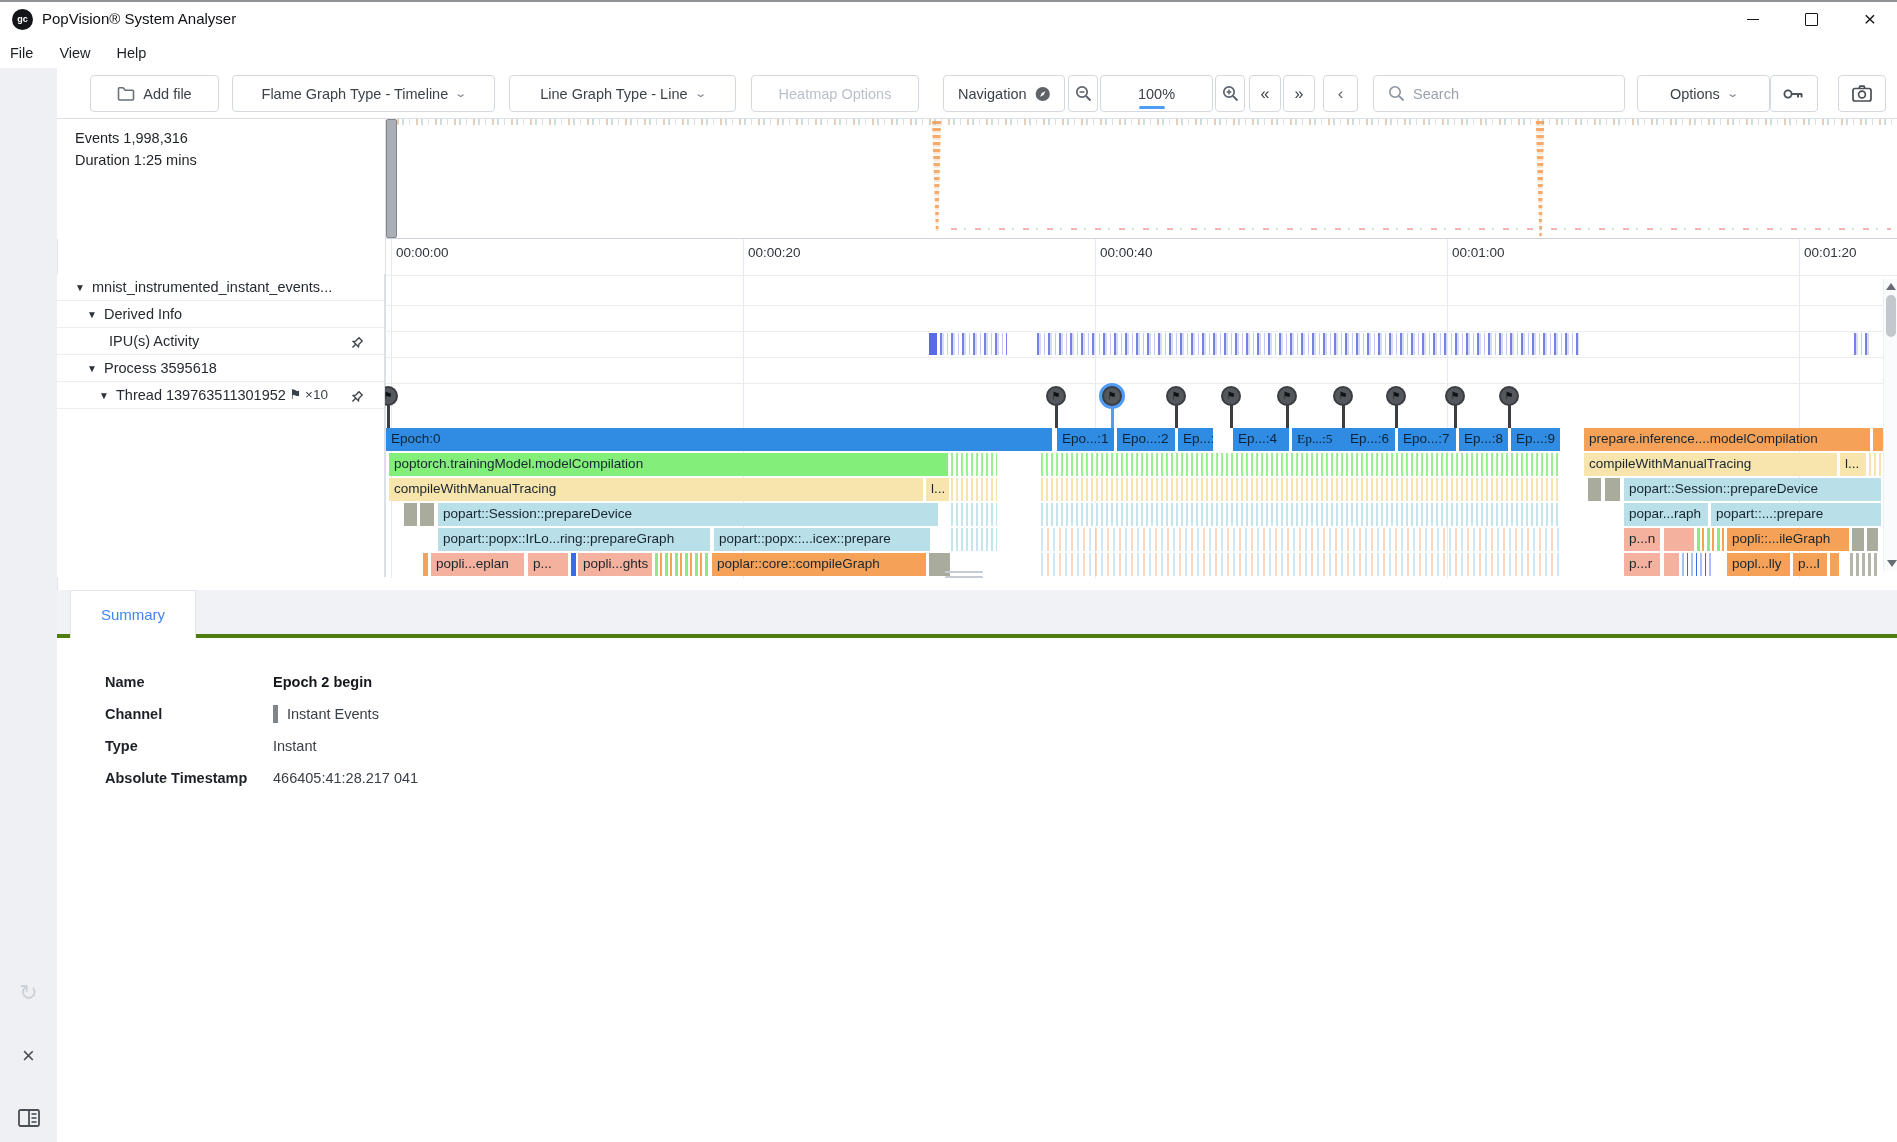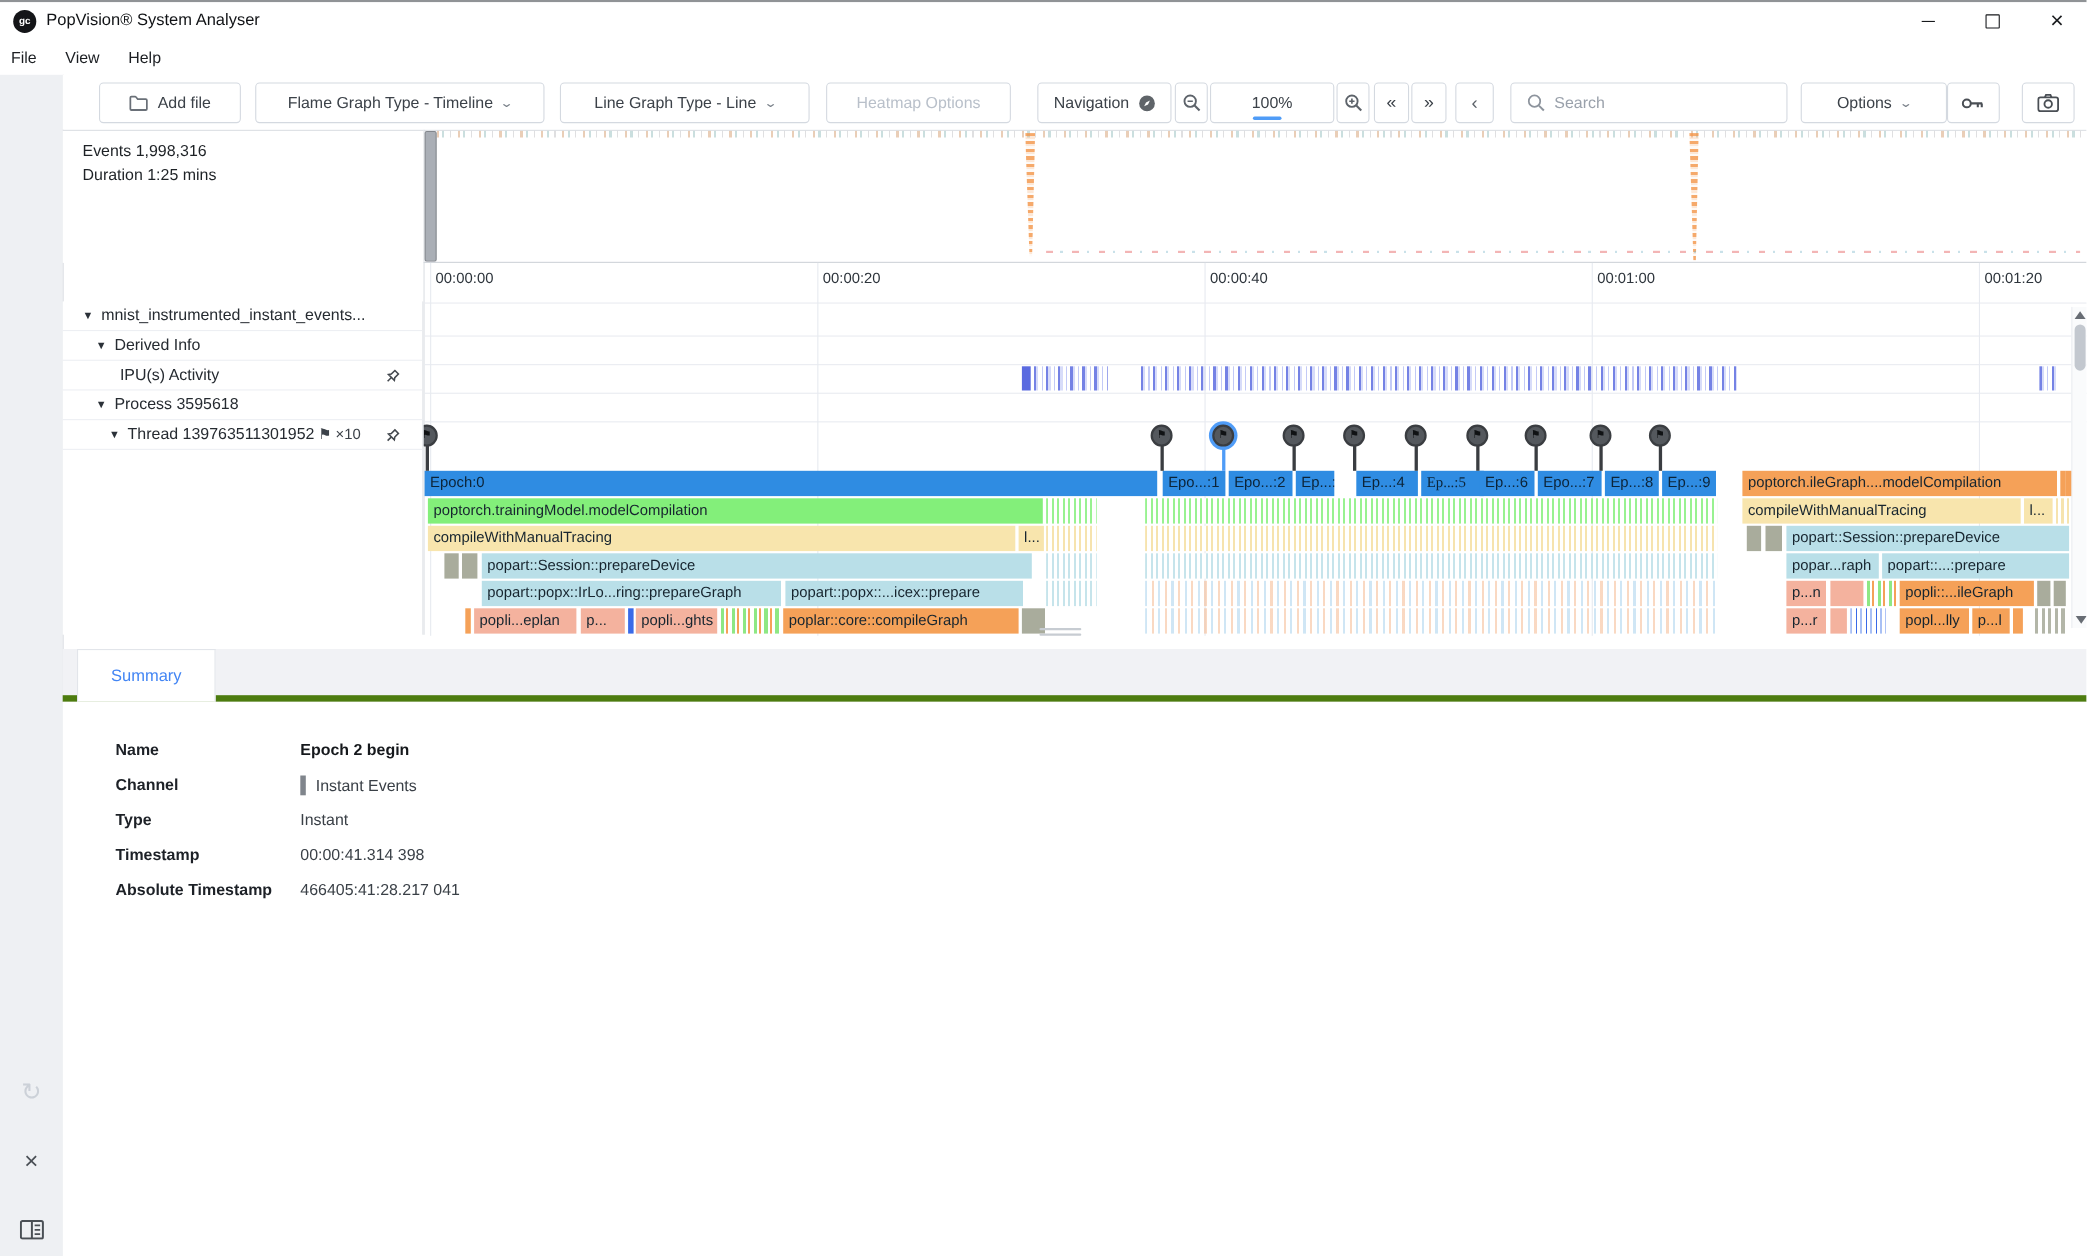--- a/index.html
+++ b/index.html
@@ -70,21 +70,21 @@
   .vthumb{position:absolute;left:2px;top:16px;width:10px;height:42px;background:#c3c8cf;border-radius:5px;}
   .grip-line{width:38px;height:2px;background:#c7ccd2;margin-bottom:3px;border-radius:1px;}
   
   .tree{left:57px;top:272px;width:328px;height:303px;background:#fff;border-right:1px solid #dcdfe4;box-sizing:border-box;}
   .tree-row{position:relative;height:26px;line-height:26px;font-size:14.5px;color:#262b31;border-bottom:1px solid #edeff3;white-space:nowrap;}
   .tri{display:inline-block;width:17px;font-size:10px;color:#2b3138;transform:translateY(-1px);}
   .leaf-sp{display:inline-block;width:10px;}
   .pin{position:absolute;right:20px;top:5px;}
   .flagcount{position:absolute;right:56px;top:0;font-size:13.5px;color:#3c4249;}
   
-  .tabbar{left:57px;top:588px;width:1840px;height:48px;background:#f1f2f5;border-bottom:6px solid #4d7c0f;box-sizing:border-box;text-decoration:underline;}
+  .tabbar{left:57px;top:588px;width:1840px;height:48px;background:#f1f2f5;border-bottom:4px solid #4d7c0f;box-sizing:border-box;text-decoration:underline;}
   .tab-active{left:13px;top:0;width:126px;height:48px;background:#fff;border:1px solid #e2e5ea;border-bottom:none;box-sizing:border-box;display:flex;align-items:center;justify-content:center;font-size:15px;color:#4285f4;}
   .summary-body{left:57px;top:636px;width:1840px;height:506px;background:#fff;}
   .sum-row{display:flex;height:32px;align-items:center;font-size:14.5px;}
   .sum-label{width:168px;font-weight:bold;color:#1d2127;}
   .sum-val{color:#3a4047;}
   .sum-val.bold{font-weight:bold;color:#15181c;}
   .chan-bar{display:inline-block;width:5px;height:18px;background:#80858c;margin-right:9px;vertical-align:-4px;}
 </style>
 </head>
 <body>
@@ -249,21 +249,21 @@
       <div class="seg c-blue" style="left: 0px; top: 189px; width: 666px;">Epoch:0</div>
       <div class="seg c-blue" style="left: 671px; top: 189px; width: 57px;">Epo...:1</div>
       <div class="seg c-blue" style="left: 731px; top: 189px; width: 58px;">Epo...:2</div>
       <div class="seg c-blue" style="left: 792px; top: 189px; width: 35px;">Ep...:3</div>
       <div class="seg c-blue" style="left: 847px; top: 189px; width: 56px;">Ep...:4</div>
       <div class="seg c-blue" style="left: 906px; top: 189px; width: 57px; font-family: Liberation Serif, serif;">Ep...:5</div>
       <div class="seg c-blue" style="left: 959px; top: 189px; width: 50px;">Ep...:6</div>
       <div class="seg c-blue" style="left: 1012px; top: 189px; width: 58px;">Epo...:7</div>
       <div class="seg c-blue" style="left: 1073px; top: 189px; width: 49px;">Ep...:8</div>
       <div class="seg c-blue" style="left: 1125px; top: 189px; width: 49px;">Ep...:9</div>
-      <div class="seg c-orange" style="left: 1198px; top: 189px; width: 286px;">poptorch.ileGraph....modelCompilation</div>
+      <div class="seg c-orange" style="left: 1198px; top: 189px; width: 286px;">prepare.inference....modelCompilation</div>
       <div class="seg c-orange" style="left: 1487px; top: 189px; width: 3px;"></div>
       <div class="seg c-orange" style="left: 1492px; top: 189px; width: 3px;"></div>
       <div class="seg c-green" style="left: 3px; top: 214px; width: 559px;">poptorch.trainingModel.modelCompilation</div>
       <div class="seg c-green-h" style="left: 565px; top: 214px; width: 46px;"></div>
       <div class="seg c-green-h" style="left: 655px; top: 214px; width: 520px;"></div>
       <div class="seg c-tan" style="left: 1198px; top: 214px; width: 253px;">compileWithManualTracing</div>
       <div class="seg c-tan" style="left: 1454px; top: 214px; width: 26px;">l...</div>
       <div class="seg c-tan-h" style="left: 1483px; top: 214px; width: 12px;"></div>
       <div class="seg c-tan" style="left: 3px; top: 239px; width: 534px;">compileWithManualTracing</div>
       <div class="seg c-tan" style="left: 540px; top: 239px; width: 23px;">l...</div>
@@ -363,23 +363,19 @@
         </div>
         <div class="sum-row">
           <div class="sum-label">Channel</div>
           <div class="sum-val"><span class="chan-bar"></span>Instant Events</div>
         </div>
         <div class="sum-row">
           <div class="sum-label">Type</div>
           <div class="sum-val">Instant</div>
         </div>
         <div class="sum-row">
-          <div class="sum-label">Timestamp</div>
-          <div class="sum-val">00:00:41.314 398</div>
-        </div>
-        <div class="sum-row">
           <div class="sum-label">Absolute Timestamp</div>
           <div class="sum-val">466405:41:28.217 041</div>
         </div>
       </div>
   </div>
 
 </div>
 
 </body></html>

